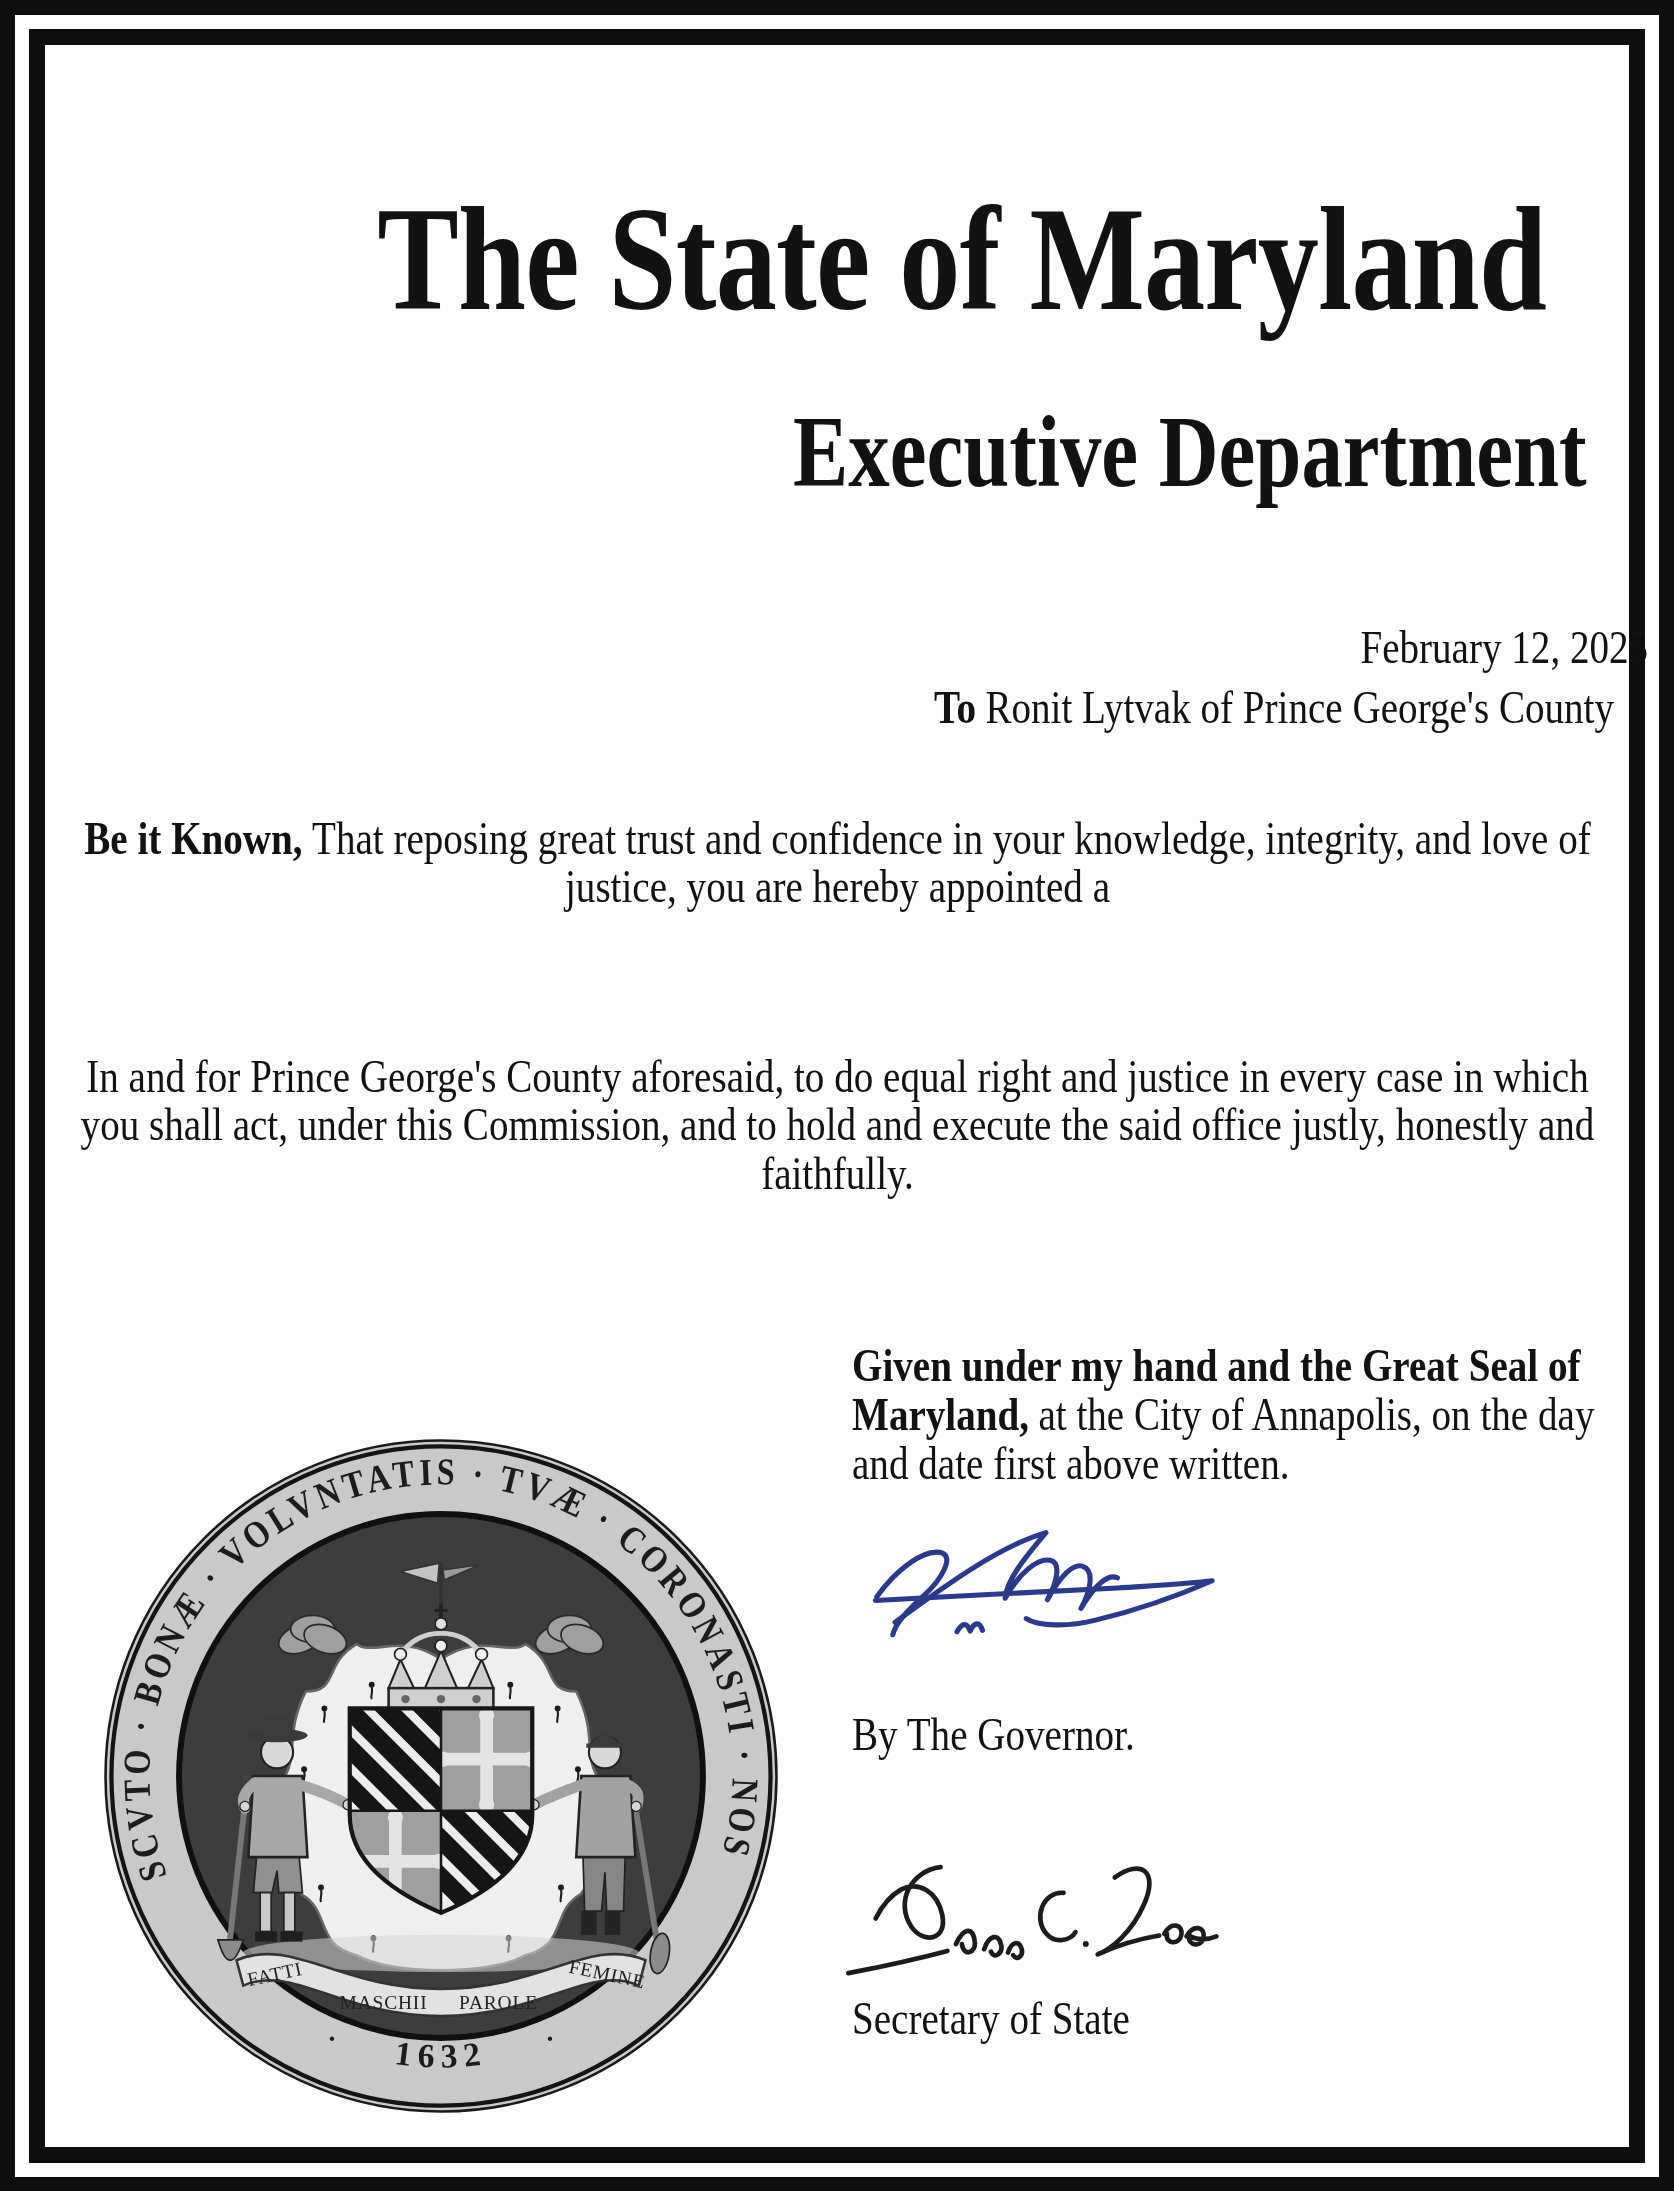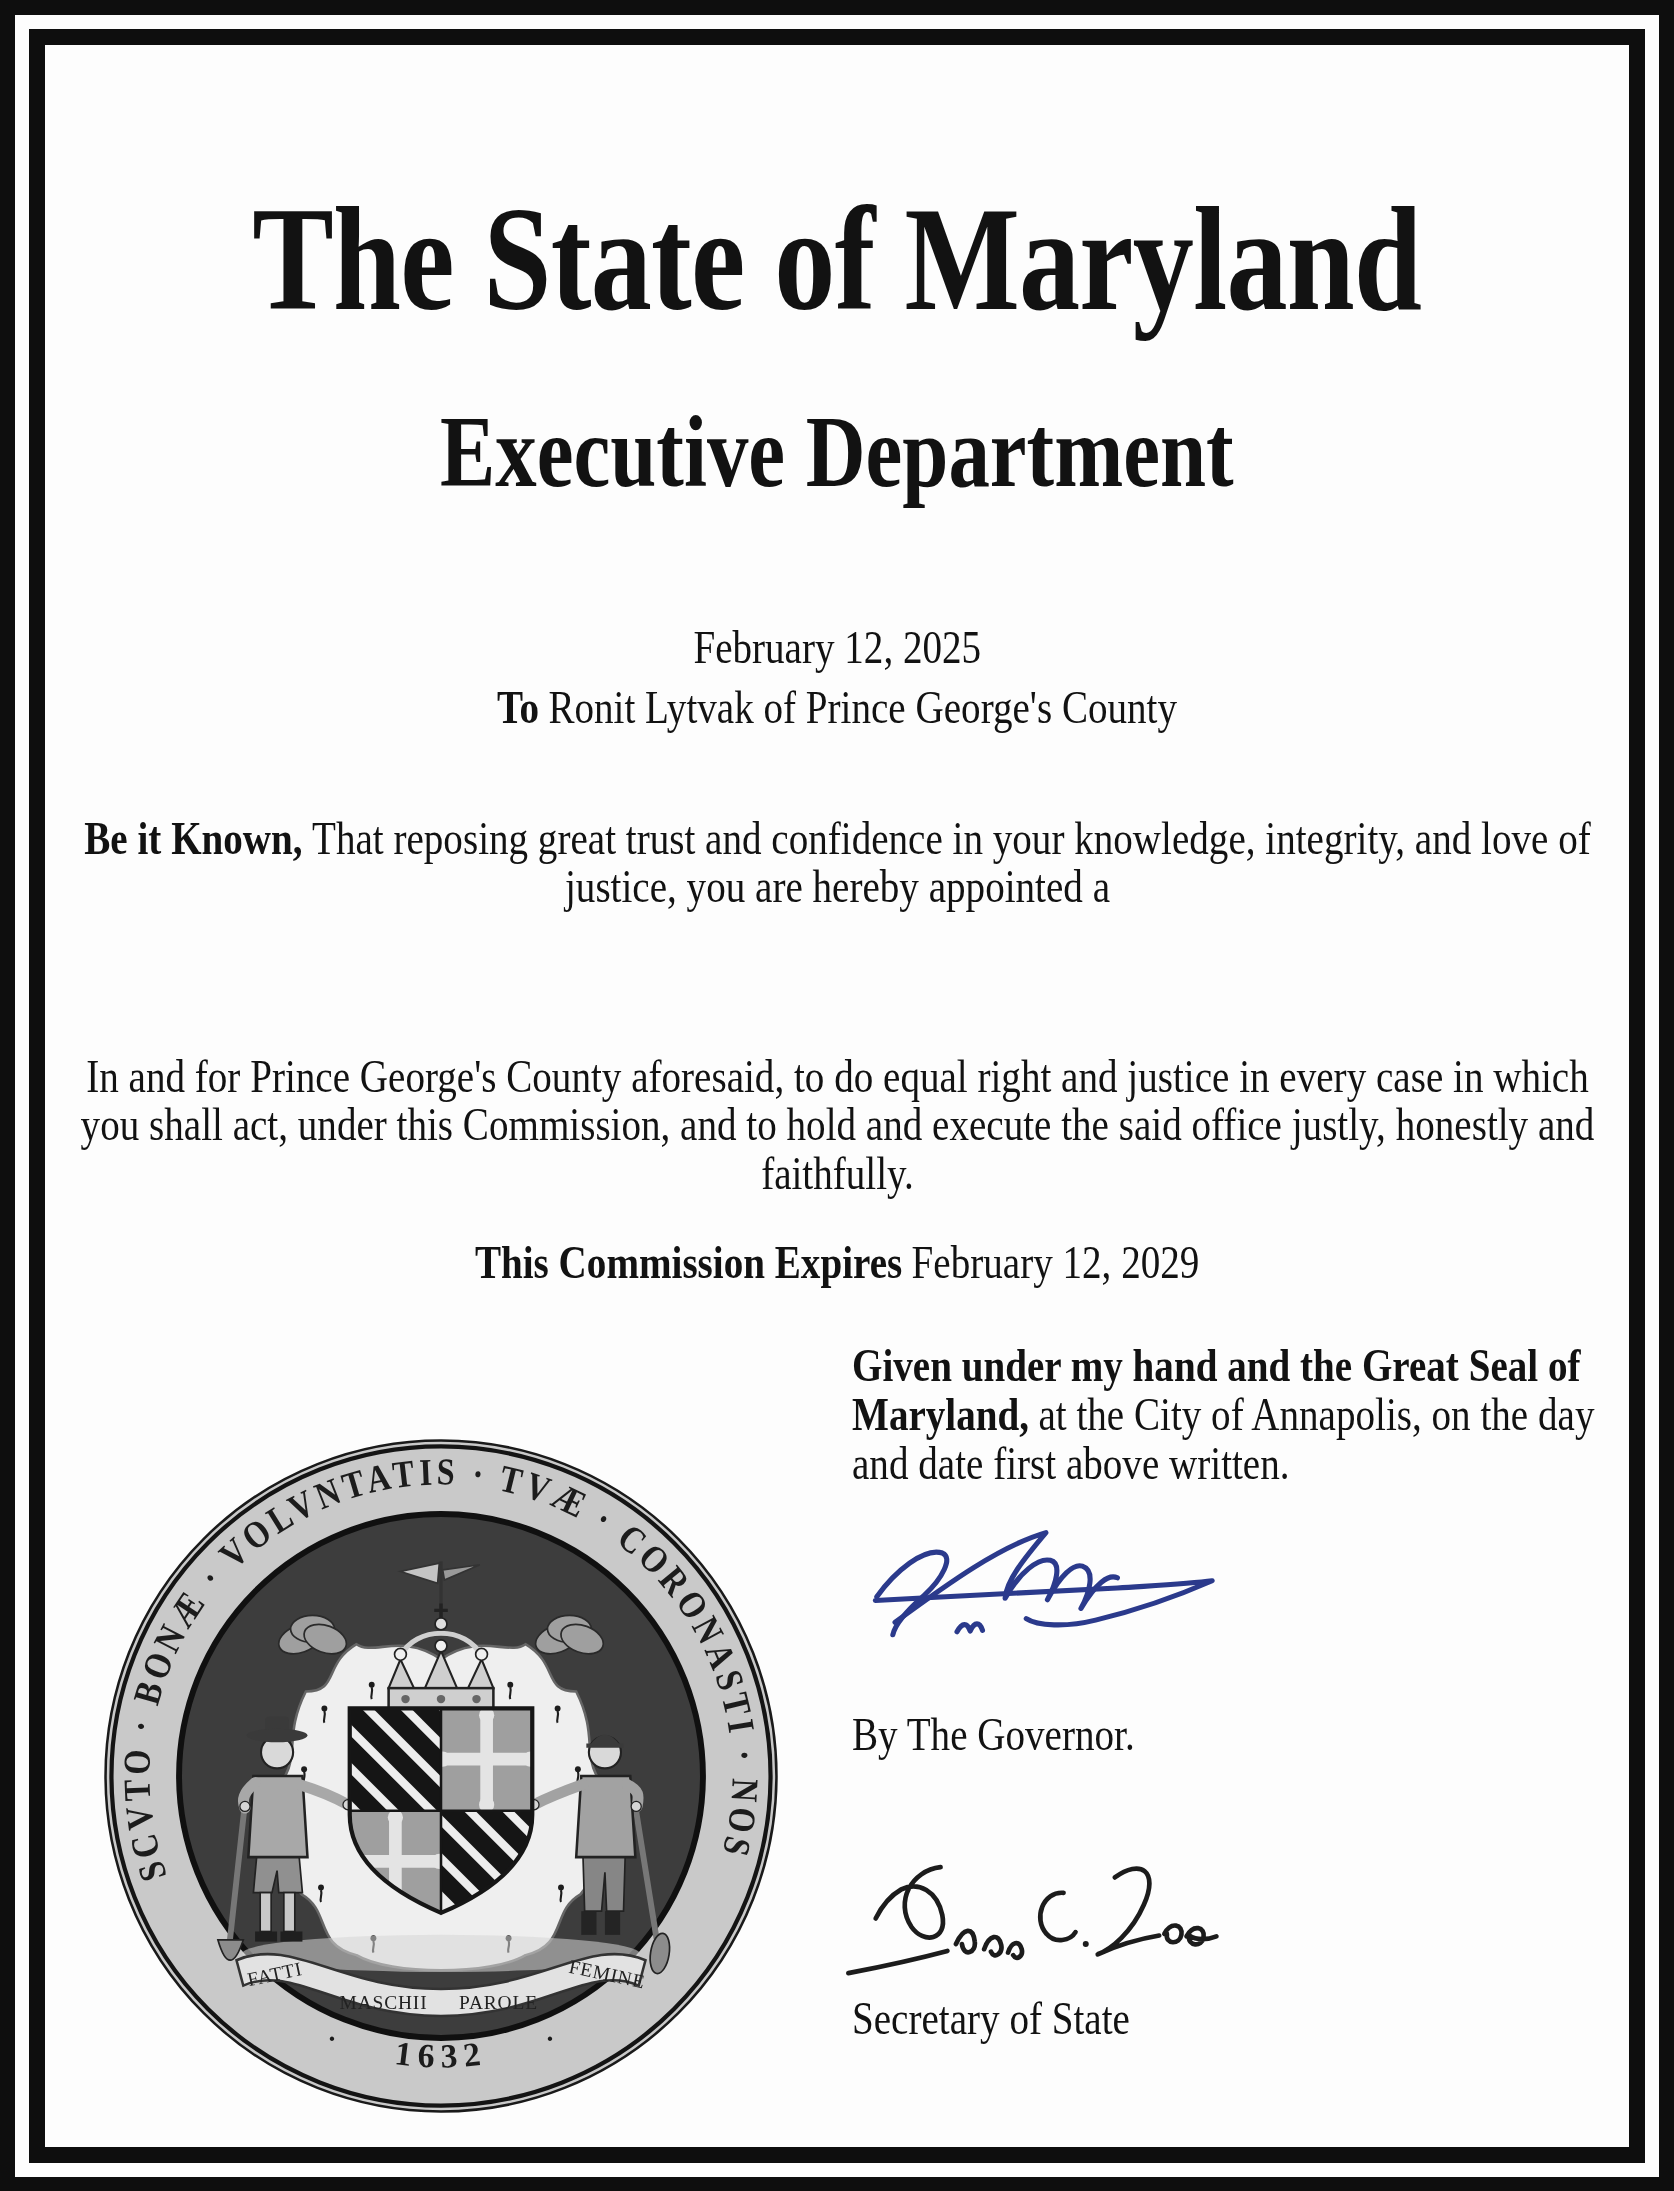--- a/index.html
+++ b/index.html
@@ -7,21 +7,21 @@
     position:relative;
     width:1674px;height:2192px;
     background:#fdfdfd;
     overflow:hidden;
     font-family:"Liberation Serif", serif;
     color:#121212;
   }
   .frame-outer{position:absolute;inset:0;border:15.4px solid #0e0e0e;pointer-events:none;}
   .frame-inner{position:absolute;inset:29px;border:16.3px solid #0e0e0e;pointer-events:none;}
 
-  .line{position:absolute;left:0;right:0;text-align:center;line-height:1;}
+  .line{position:absolute;left:0;right:0;text-align:right;line-height:1;}
   .cond{display:inline-block;white-space:nowrap;transform:scaleX(var(--sx,.85));transform-origin:50% 50%;}
 
   .title-text{font-size:149px;font-weight:700;--sx:.82;letter-spacing:-0.9px;}
   .subtitle-text{font-size:101px;font-weight:700;--sx:.82;}
   .city-text{font-size:43px;font-weight:700;}
   .body-size{font-size:46px;}
   .office-text{font-size:74px;font-weight:700;--sx:.80;}
 
   .block-center{
     position:absolute;left:-70px;width:1815px;
@@ -61,23 +61,20 @@
 
   <div class="block-center" style="top:815px">
     <strong>Be it Known,</strong><span>That reposing great trust and confidence in your knowledge, integrity, and love of justice, you are hereby appointed a</span>
   </div>
 
 
   <div class="block-center" style="top:1053px">
     <span>In and for Prince George's County aforesaid, to do equal right and justice in every case in which you shall act, under this Commission, and to hold and execute the said office justly, honestly and faithfully.</span>
   </div>
 
-  <div class="line" style="top:1240px">
-    <span class="cond body-size"><strong>This Commission Expires</strong><span>February 12, 2029</span></span>
-  </div>
 
   <div class="block-left" style="top:1342px">
     <strong>Given under my hand and the Great Seal of Maryland,</strong><span>at the City of Annapolis, on the day and date first above written.</span>
   </div>
 
   <svg class="sig" style="left:852px;top:1502px" width="385" height="175" viewBox="0 0 520 240">
     <g fill="none" stroke="#2b3a8c" stroke-width="7" stroke-linecap="round" stroke-linejoin="round">
       <path d="M30,130 C55,95 95,62 120,70 C135,76 120,105 95,128 C70,150 55,168 52,182"></path>
       <path d="M55,165 C130,110 200,60 262,42 C230,80 208,108 206,132 C226,96 252,76 268,80 C284,84 276,112 264,134 C282,100 300,84 312,88 C330,94 322,124 310,146 C330,112 348,98 360,104"></path>
       <path d="M28,135 C150,128 300,122 360,118 C420,114 460,112 490,108 C440,130 380,150 330,162 C290,172 250,170 235,160"></path>

